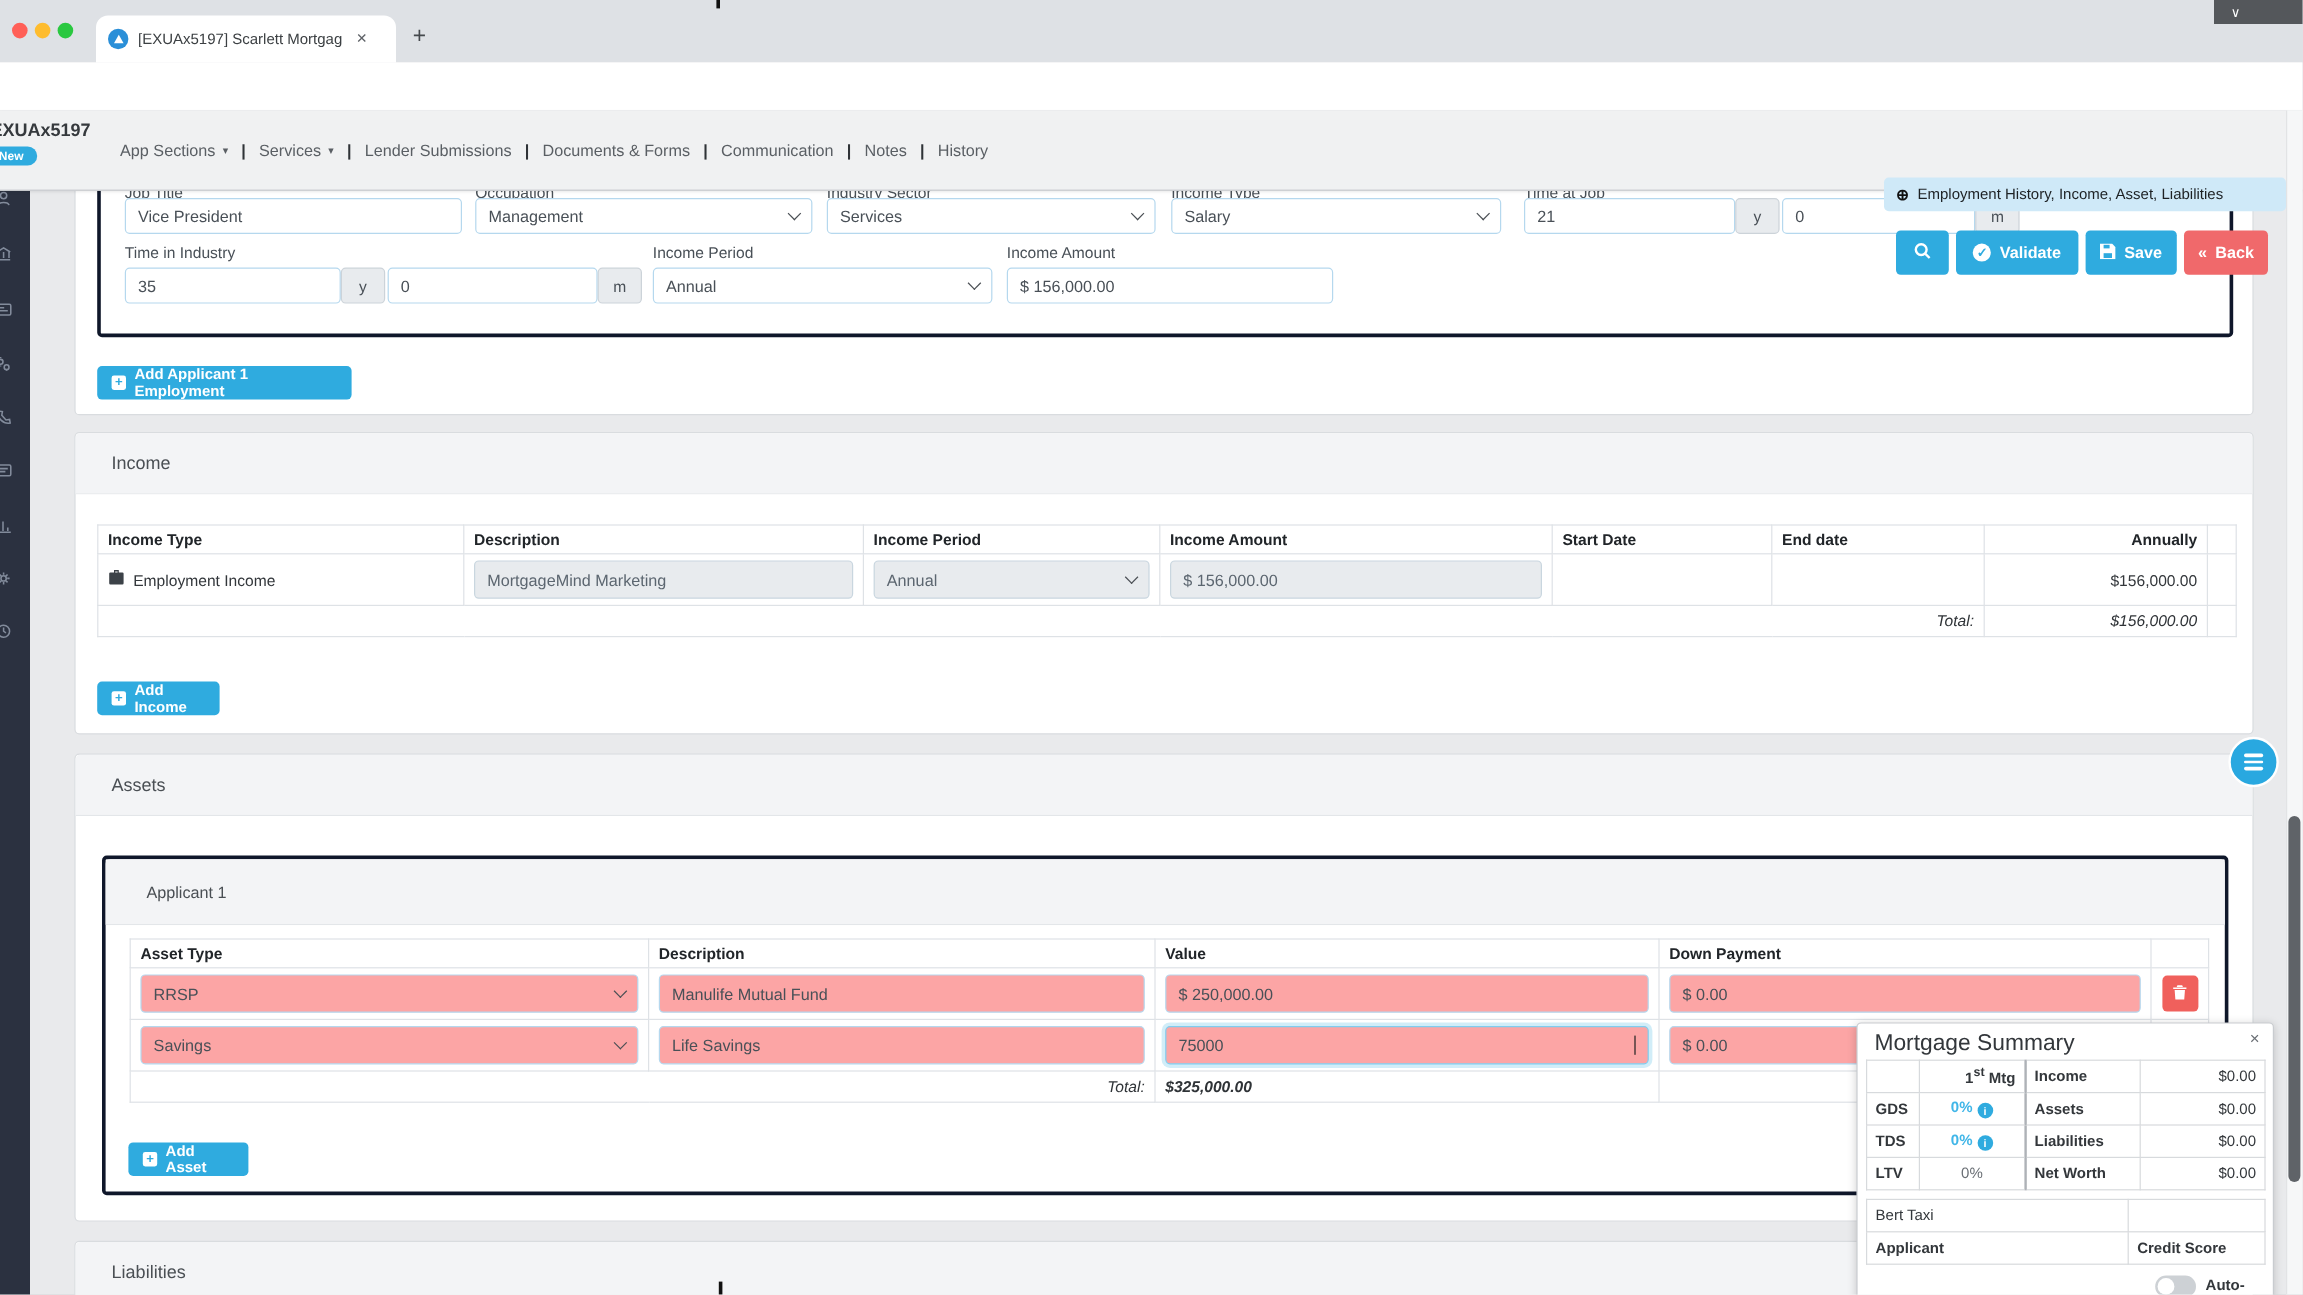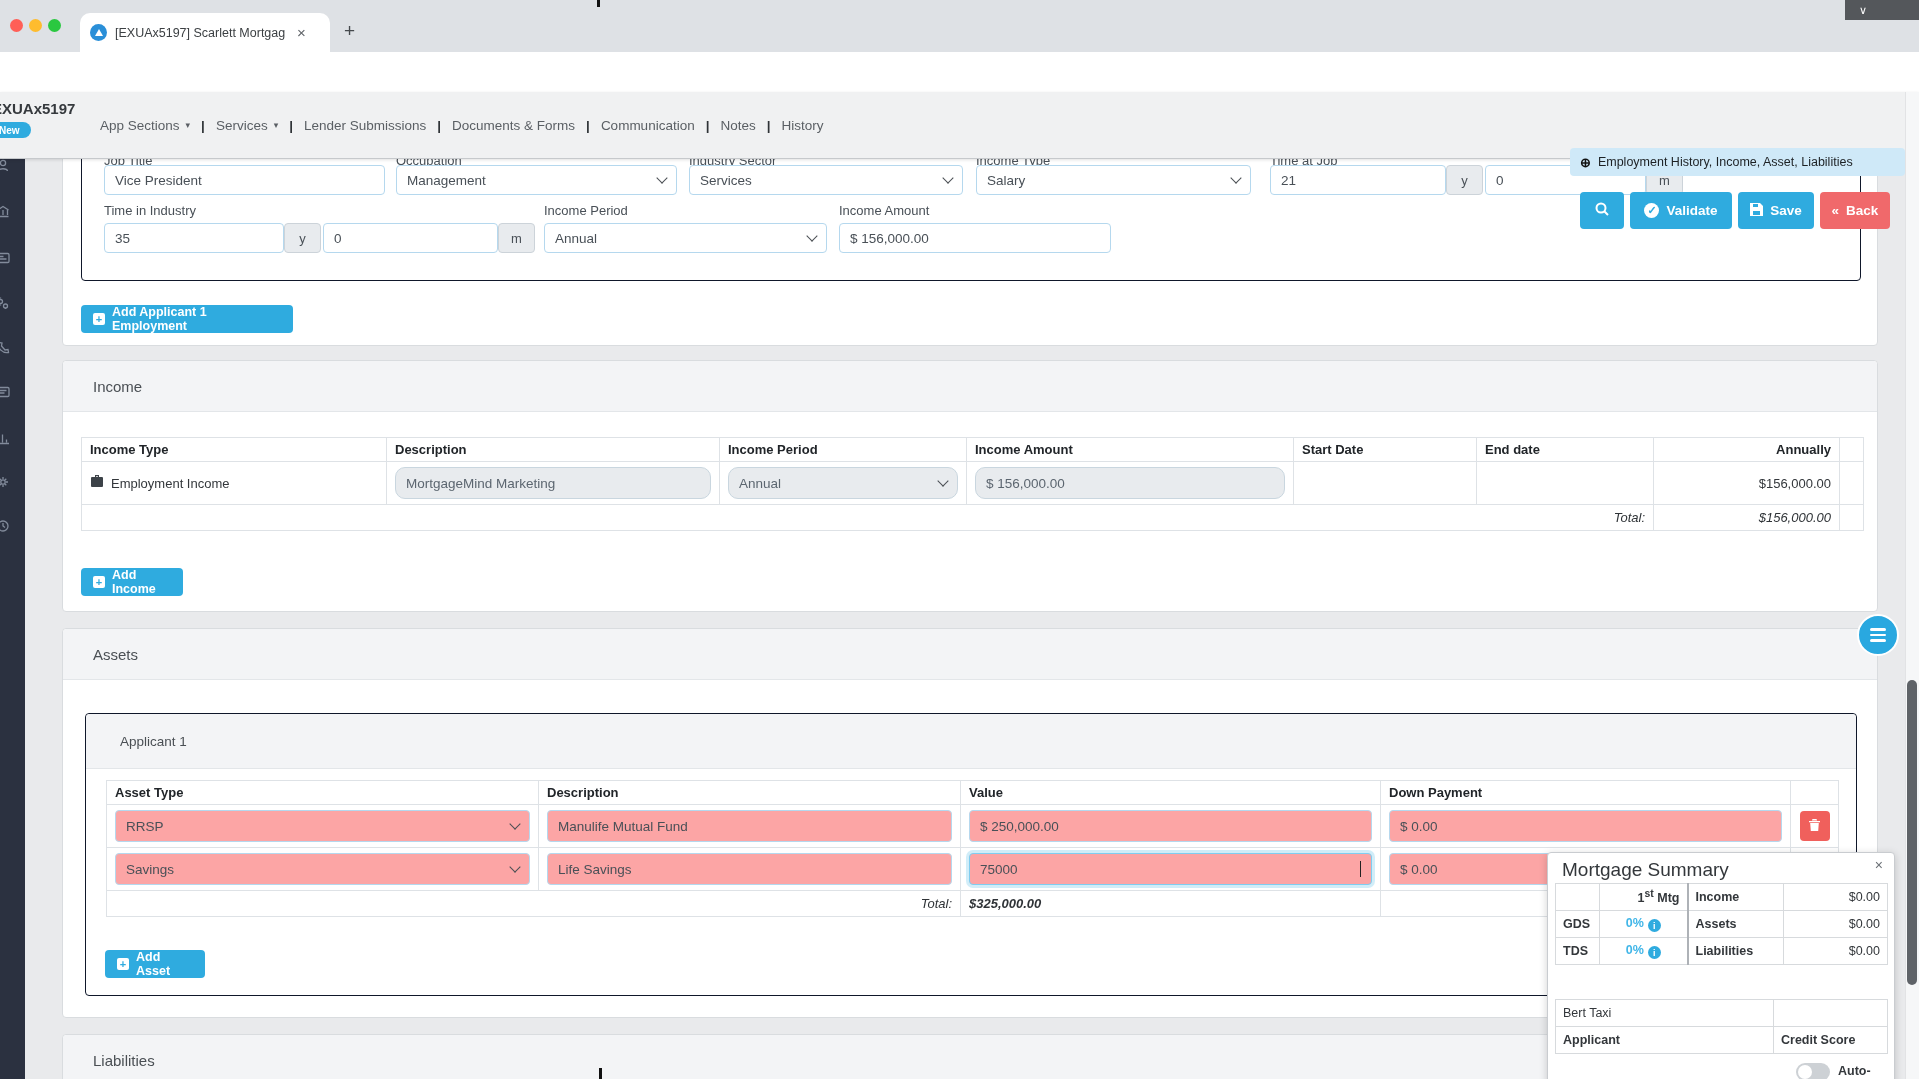--- a/index.html
+++ b/index.html
@@ -40,40 +40,40 @@
         justify-content:center;gap:7px;font-size:13.5px;font-weight:bold;box-sizing:border-box;}
   .hbtn.red{background:#f0696b;}
   
   .sidebar{left:0;top:158px;width:25px;height:921px;background:#2b3140;z-index:10;}
   .sb-icon{position:absolute;left:-5px;width:16px;height:16px;}
   .sb-icon svg{stroke:#828b9b;fill:none;stroke-width:1.3;}
   .card{background:#fff;border:1px solid #d9dcdf;border-radius:4px;box-sizing:border-box;}
   .band{position:absolute;left:0;top:0;right:0;height:50px;background:#f3f4f6;border-bottom:1px solid #e3e6e9;
         border-radius:4px 4px 0 0;display:flex;align-items:center;}
   .bandtitle{font-size:15px;color:#4a4f54;margin-left:30px;}
-  .panel{position:absolute;background:#fff;border:1px solid #0f172a;border-radius:4px;box-sizing:border-box;}
+  .panel{position:absolute;background:#fff;border:3px solid #0f172a;border-radius:4px;box-sizing:border-box;}
   .lbl{position:absolute;font-size:13px;color:#495057;}
   .inp,.sel{position:absolute;height:30px;background:#fff;border:1px solid #b5d8ee;border-radius:4px;
         display:flex;align-items:center;padding:0 10px;font-size:13.5px;color:#495057;box-sizing:border-box;}
   .sel{justify-content:space-between;}
   .chev{width:7px;height:7px;border-right:1.6px solid #4a4f54;border-bottom:1.6px solid #4a4f54;
         transform:rotate(45deg);margin-top:-4px;flex:0 0 auto;}
   .addon{position:absolute;height:30px;background:#e8ebee;border:1px solid #ccd3d9;border-radius:4px;
         display:flex;align-items:center;justify-content:center;font-size:13px;color:#495057;box-sizing:border-box;}
   .addbtn{position:absolute;background:#2fabdf;border-radius:4px;color:#fff;font-size:12.5px;font-weight:bold;
         display:flex;align-items:center;gap:7px;padding:0 12px;box-sizing:border-box;height:28px;}
   .plusbox{width:12px;height:12px;background:#fff;border-radius:2px;color:#2fabdf;font-weight:bold;font-size:11px;
         line-height:12px;text-align:center;flex:0 0 auto;}
   table.grid{border-collapse:collapse;table-layout:fixed;font-size:13px;color:#33373b;}
   table.grid th{border:1px solid #dee2e6;text-align:left;padding:4px 8px;font-size:13px;color:#212529;}
   table.grid td{border:1px solid #dee2e6;padding:5px 8px;vertical-align:middle;}
   .cellinp,.cellsel{height:32px;border:1px solid #b5d8ee;border-radius:4px;background:#fca5a5;display:flex;
         align-items:center;padding:0 10px;font-size:13.5px;color:#495057;box-sizing:border-box;}
   .cellsel{justify-content:space-between;}
-  .gray{background:#e8ebee !important;border-color:#c9d6df !important;color:#5c6670 !important;border-radius:10px;}
+  .gray{background:#e8ebee !important;border-color:#c9d6df !important;color:#5c6670 !important;}
   .focus{border-color:#7fcdf0 !important;box-shadow:0 0 0 3px rgba(47,171,223,.22);justify-content:space-between;}
   .caretbar{width:1px;height:16px;background:#222;margin-left:1px;}
   .totaltxt{font-style:italic;color:#2f3337;}
   .trashbtn{width:30px;height:30px;background:#f0605c;border-radius:4px;display:flex;align-items:center;justify-content:center;margin:0 auto;}
   
   .tooltip{left:1570px;top:148px;width:335px;height:28px;background:#cfe9f8;border-radius:4px;z-index:40;
         display:flex;align-items:center;gap:7px;padding:0 10px;box-sizing:border-box;font-size:12.5px;color:#1d2124;}
   .floatbtn{left:1857px;top:614px;width:42px;height:42px;border-radius:50%;background:#29a8e0;z-index:45;
         border:2px solid #fff;box-sizing:border-box;display:flex;flex-direction:column;align-items:center;justify-content:center;gap:3px;}
   .floatbtn i{display:block;width:16px;height:2.5px;background:#fff;border-radius:2px;}
@@ -511,20 +511,26 @@
         <td style="text-align:center;"><span class="blueval">0%</span><span class="infoI">i</span></td>
         <td class="b divL">Assets</td>
         <td style="text-align:right;">$0.00</td>
       </tr>
       <tr>
         <td class="b">TDS</td>
         <td style="text-align:center;"><span class="blueval">0%</span><span class="infoI">i</span></td>
         <td class="b divL">Liabilities</td>
         <td style="text-align:right;">$0.00</td>
       </tr>
+      <tr>
+        <td class="b">LTV</td>
+        <td style="text-align:center;color:#6a6f75;">0%</td>
+        <td class="b divL">Net Worth</td>
+        <td style="text-align:right;">$0.00</td>
+      </tr>
     </tbody>
       </table>
     <table class="sumgrid abs" style="left:7px;top:146px;">
       <colgroup>
           <col style="width:218px">
           <col style="width:114px">
         </colgroup>
       <tbody>
           <tr>
         <td>Bert Taxi</td>

